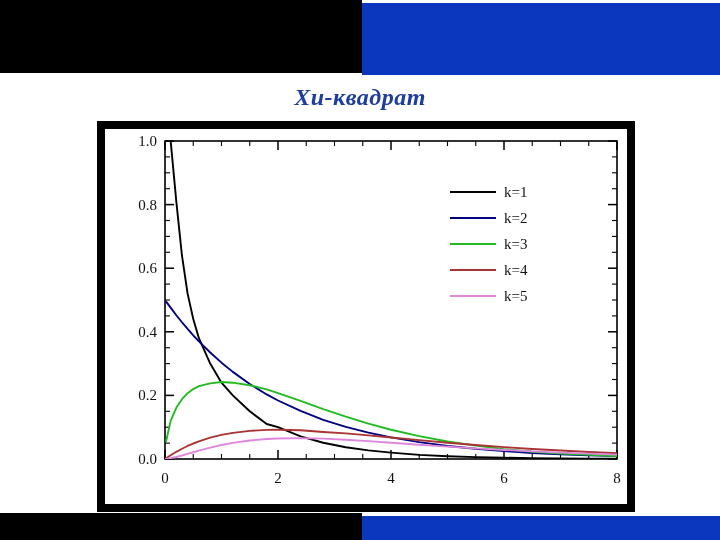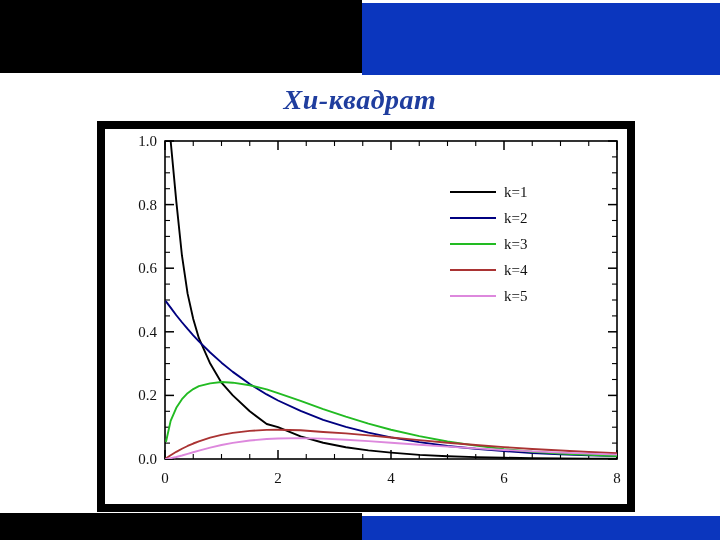--- a/index.html
+++ b/index.html
@@ -33,21 +33,21 @@
   
   .slide-title {
     position: absolute;
     left: 0; top: 84px;
     width: 720px;
     text-align: center;
     color: #1F3D9E;
     font-family: "Liberation Serif", serif;
     font-style: italic;
     font-weight: bold;
-    font-size: 28px;
+    font-size: 24px;
     letter-spacing: 0.5px;
     white-space: nowrap;
   }
 
   
   .chart-frame {
     position: absolute;
     left: 97px; top: 121px;
     width: 538px; height: 391px;
     background: #ffffff;

